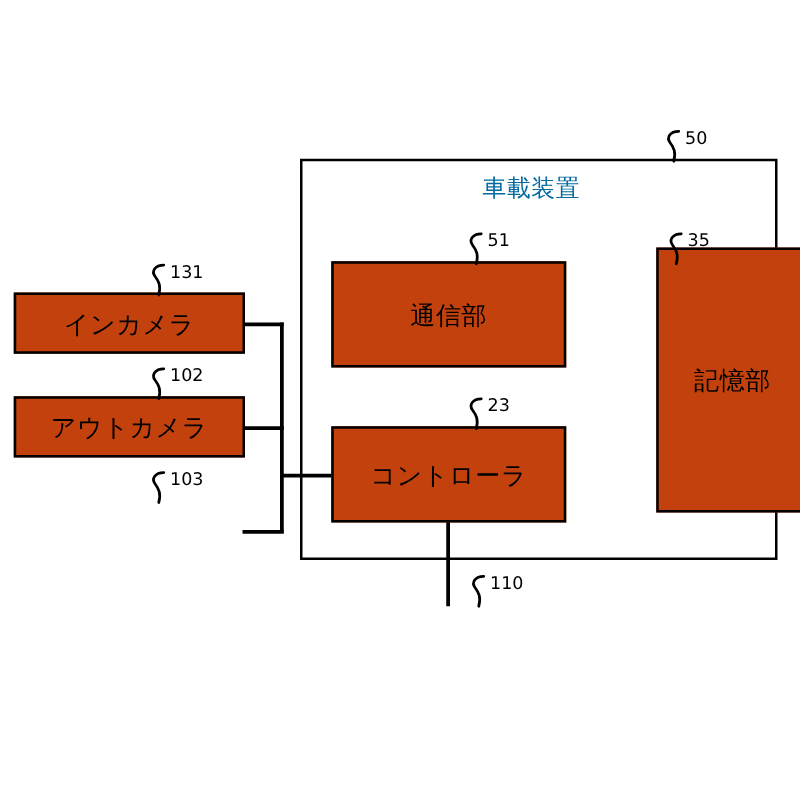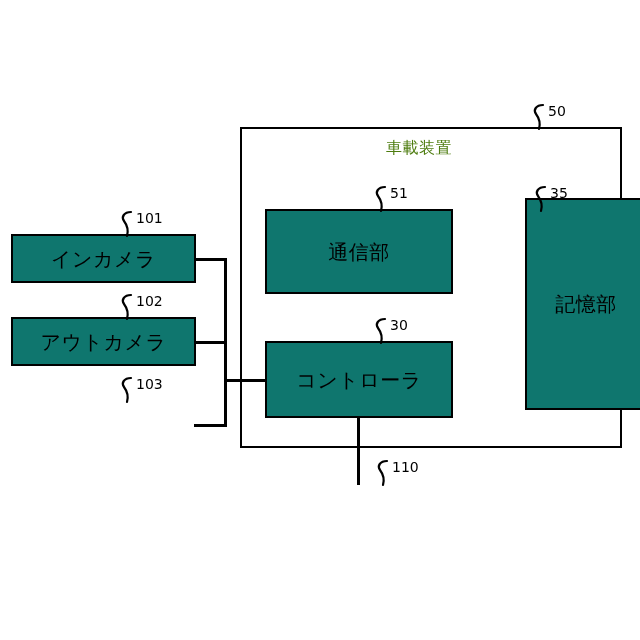--- a/index.html
+++ b/index.html
@@ -12,42 +12,42 @@
     width: 640px;
     height: 640px;
     background: #ffffff;
     font-family: "DejaVu Sans", "Liberation Sans", sans-serif;
     overflow: hidden;
   }
   .box {
     position: absolute;
     box-sizing: border-box;
     border: 2.5px solid #000000;
-    background: #0f766e;
+    background: #c2410c;
     display: flex;
     align-items: center;
     justify-content: center;
   }
   .box-label {
     font-size: 20px;
     color: #000000;
     line-height: 1;
     letter-spacing: 0.5px;
     white-space: nowrap;
   }
   .outer-box {
     position: absolute;
     box-sizing: border-box;
     border: 2.5px solid #000000;
     background: #ffffff;
   }
   .outer-title {
     position: absolute;
-    font-size: 16px;
-    color: #4d7c0f;
+    font-size: 19px;
+    color: #0369a1;
     white-space: nowrap;
     letter-spacing: 0.5px;
   }
   .line-h {
     position: absolute;
     background: #000000;
     height: 2.5px;
   }
   .line-v {
     position: absolute;
@@ -109,21 +109,21 @@
 
 
   <svg class="leader" style="left:530px; top:103px;" width="22" height="28" viewBox="0 0 22 28">
     <path d="M13 2 C6 2, 3 7, 6 11 C9 15, 11 19, 9 26" stroke="#000" stroke-width="2.2" fill="none" stroke-linecap="round"></path>
   </svg>
   <div class="ref" style="left:548px; top:103px;">50</div>
 
   <svg class="leader" style="left:118px; top:210px;" width="22" height="28" viewBox="0 0 22 28">
     <path d="M13 2 C6 2, 3 7, 6 11 C9 15, 11 19, 9 26" stroke="#000" stroke-width="2.2" fill="none" stroke-linecap="round"></path>
   </svg>
-  <div class="ref" style="left:136px; top:210px;">101</div>
+  <div class="ref" style="left:136px; top:210px;">131</div>
 
   <svg class="leader" style="left:118px; top:293px;" width="22" height="28" viewBox="0 0 22 28">
     <path d="M13 2 C6 2, 3 7, 6 11 C9 15, 11 19, 9 26" stroke="#000" stroke-width="2.2" fill="none" stroke-linecap="round"></path>
   </svg>
   <div class="ref" style="left:136px; top:293px;">102</div>
 
   <svg class="leader" style="left:118px; top:376px;" width="22" height="28" viewBox="0 0 22 28">
     <path d="M13 2 C6 2, 3 7, 6 11 C9 15, 11 19, 9 26" stroke="#000" stroke-width="2.2" fill="none" stroke-linecap="round"></path>
   </svg>
   <div class="ref" style="left:136px; top:376px;">103</div>
@@ -134,20 +134,20 @@
   <div class="ref" style="left:390px; top:185px;">51</div>
 
   <svg class="leader" style="left:532px; top:185px;" width="22" height="28" viewBox="0 0 22 28">
     <path d="M13 2 C6 2, 3 7, 6 11 C9 15, 11 19, 9 26" stroke="#000" stroke-width="2.2" fill="none" stroke-linecap="round"></path>
   </svg>
   <div class="ref" style="left:550px; top:185px;">35</div>
 
   <svg class="leader" style="left:372px; top:317px;" width="22" height="28" viewBox="0 0 22 28">
     <path d="M13 2 C6 2, 3 7, 6 11 C9 15, 11 19, 9 26" stroke="#000" stroke-width="2.2" fill="none" stroke-linecap="round"></path>
   </svg>
-  <div class="ref" style="left:390px; top:317px;">30</div>
+  <div class="ref" style="left:390px; top:317px;">23</div>
 
   <svg class="leader" style="left:374px; top:459px;" width="22" height="28" viewBox="0 0 22 28">
     <path d="M13 2 C6 2, 3 7, 6 11 C9 15, 11 19, 9 26" stroke="#000" stroke-width="2.2" fill="none" stroke-linecap="round"></path>
   </svg>
   <div class="ref" style="left:392px; top:459px;">110</div>
 
 </div>
 
 </body></html>

